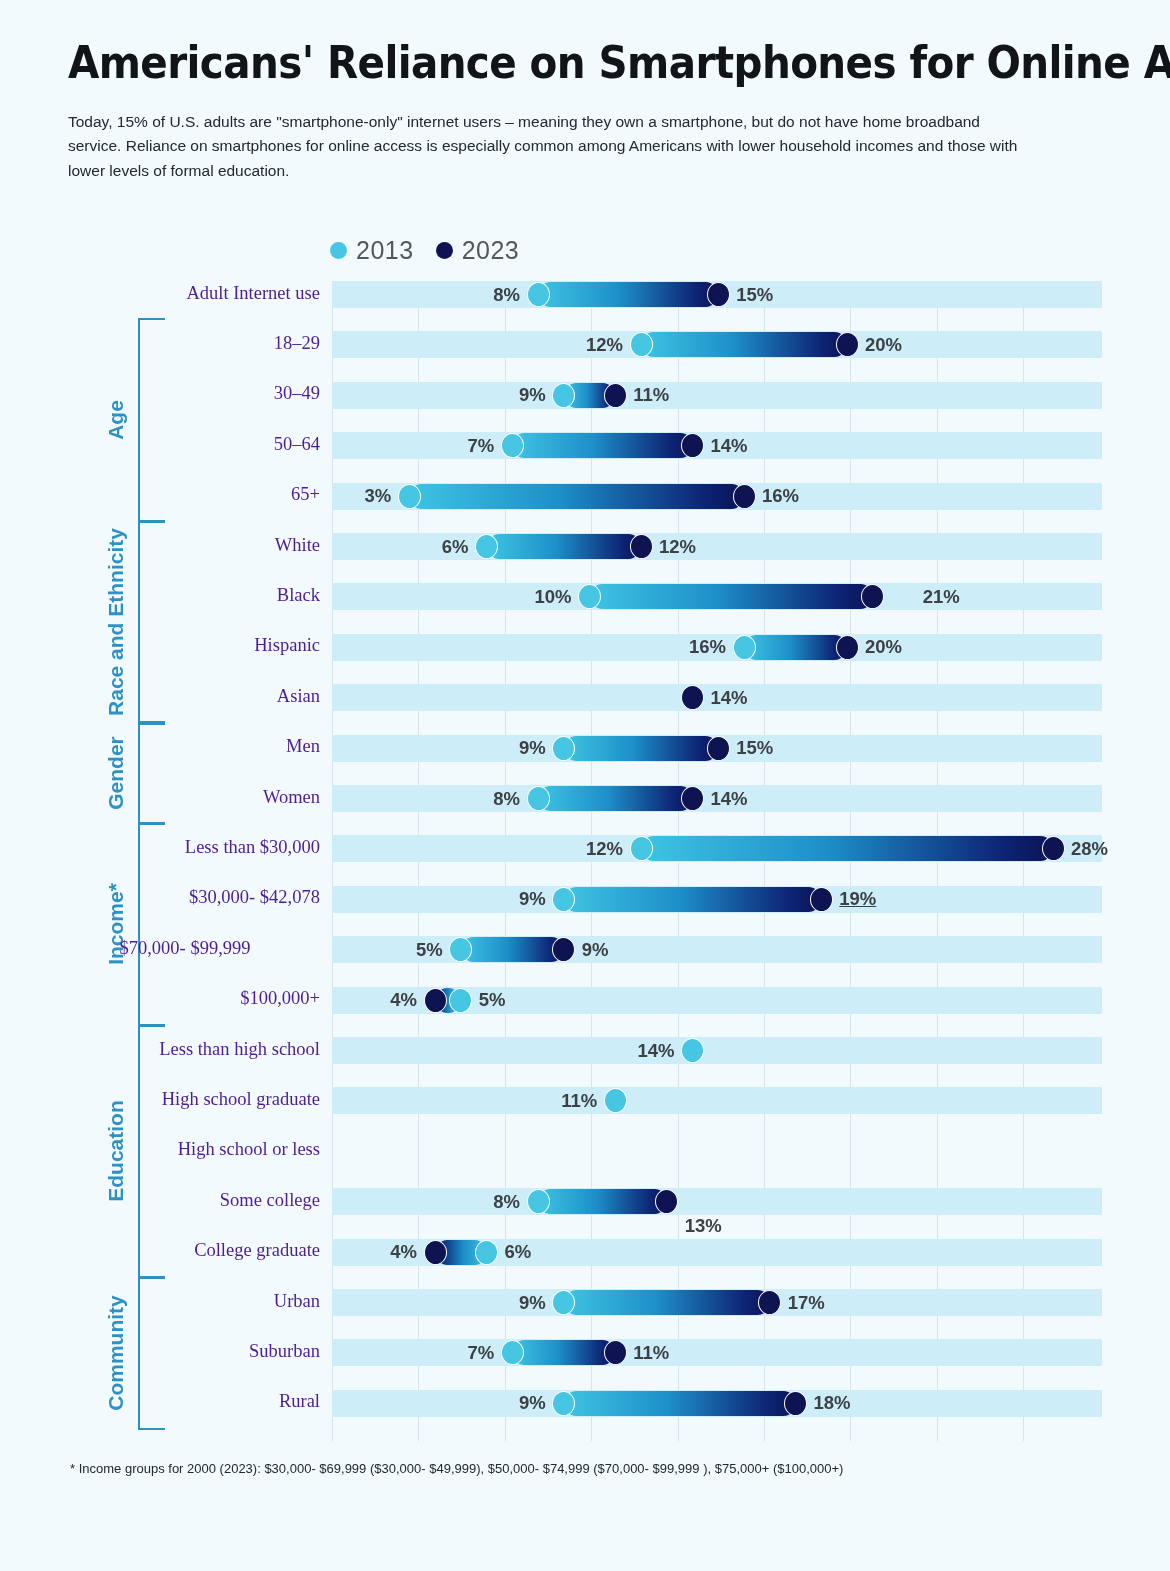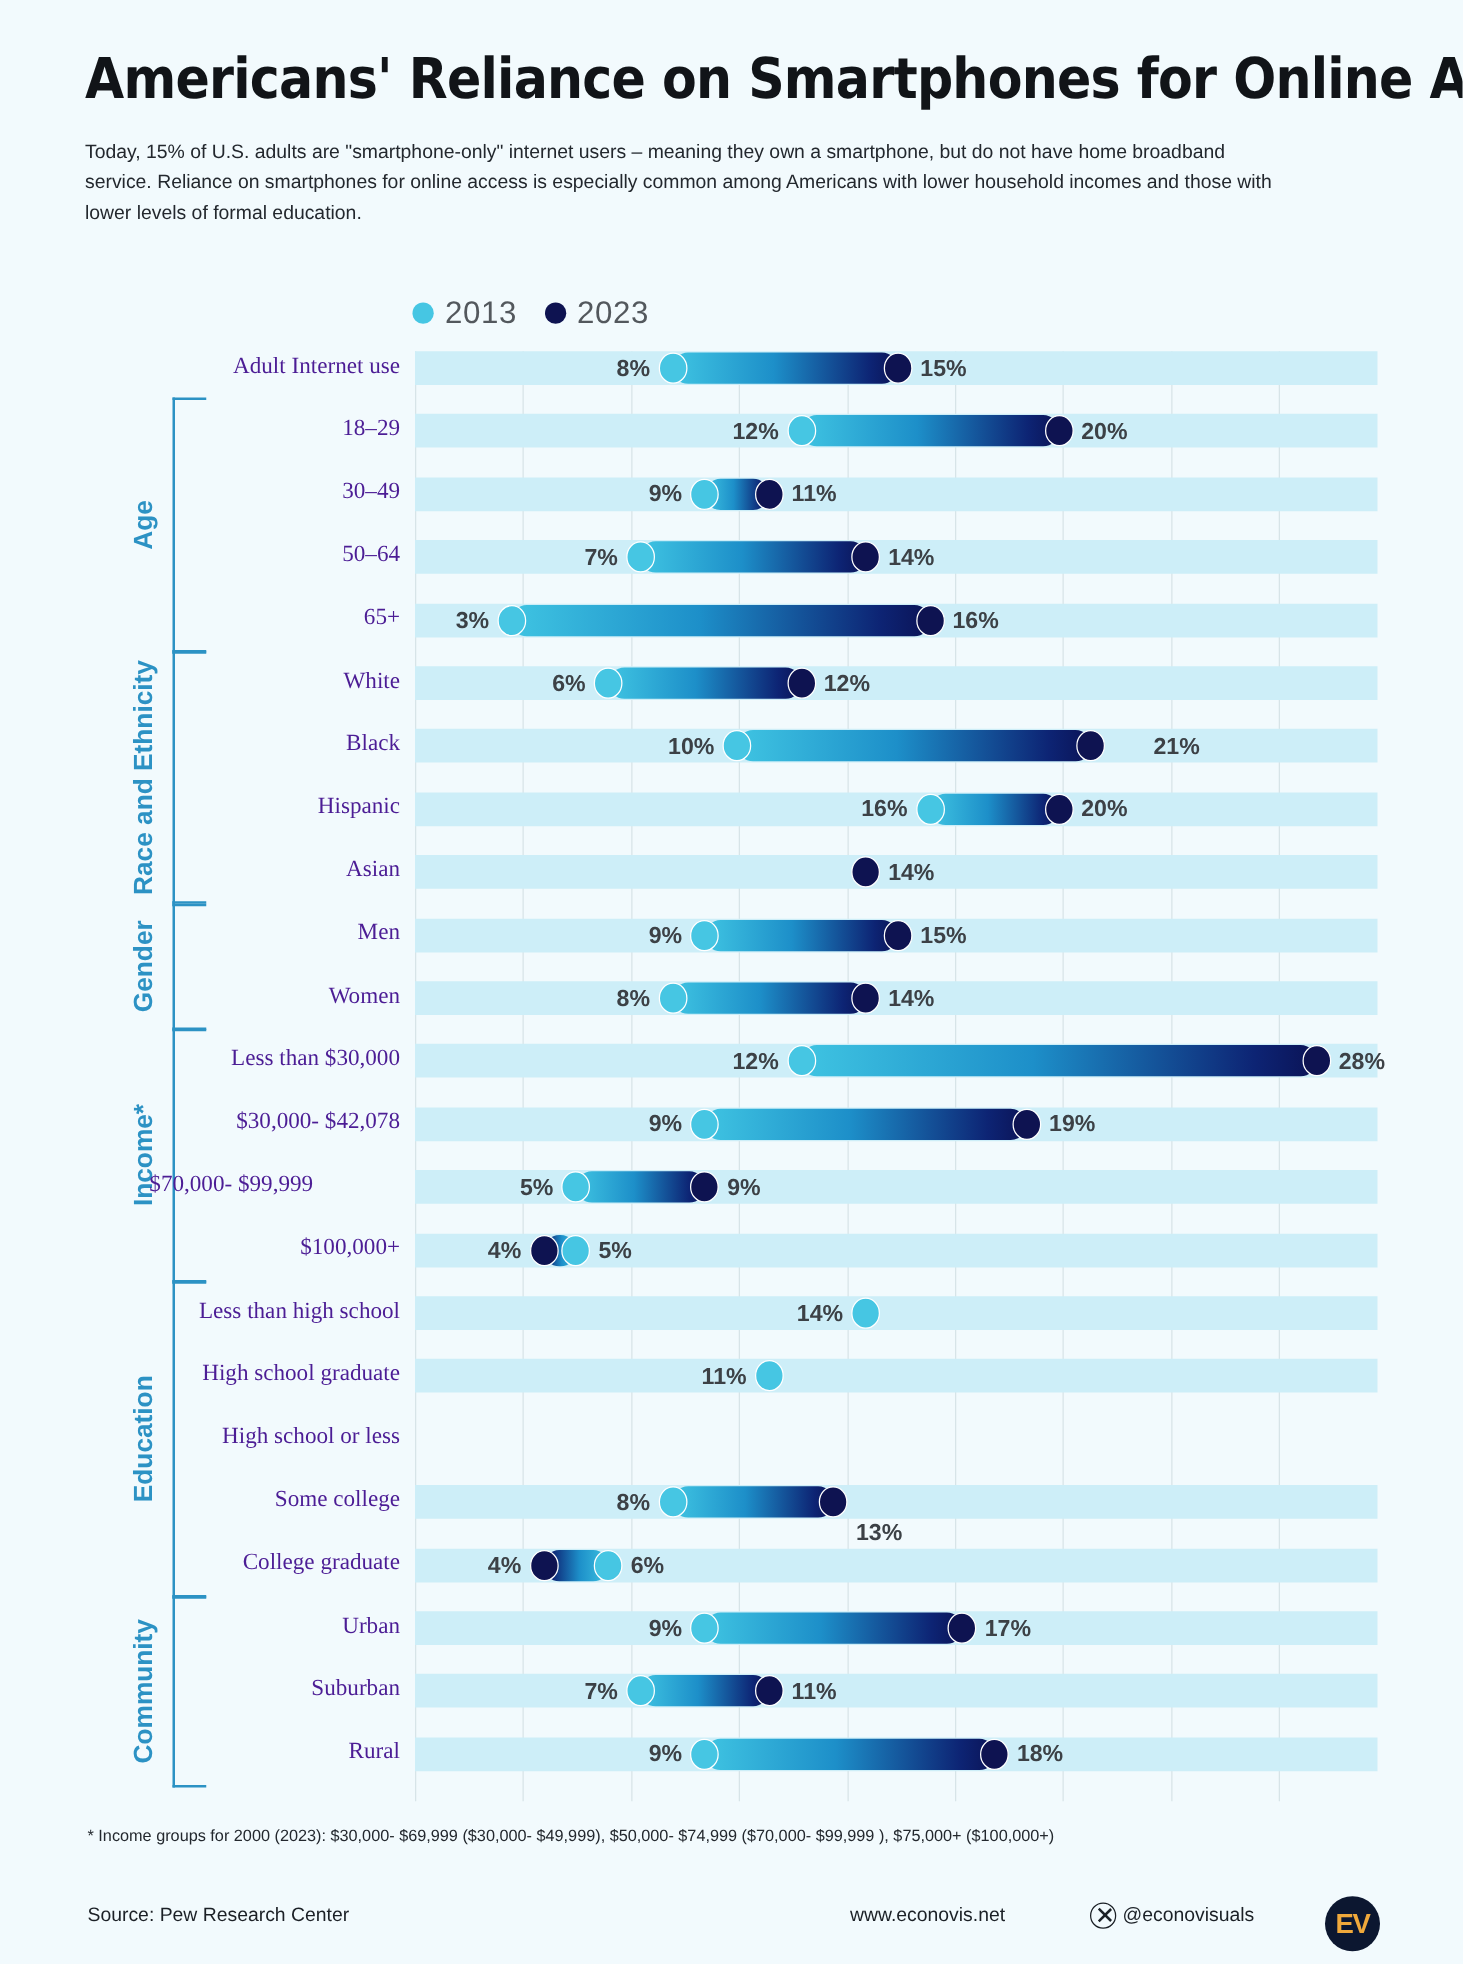--- a/index.html
+++ b/index.html
@@ -346,21 +346,21 @@
         <div class="dot d2023" style="left: 721px;"></div>
         <div class="val left" style="right: 479px;">12%</div>
         <div class="val right" style="left: 739px;">28%</div>
       </div>
       <div class="row" style="top: 604.8px;">
         <div class="track"></div>
         <div class="conn" style="left: 231.75px; width: 257.5px;"></div>
         <div class="dot d2013" style="left: 231.75px;"></div>
         <div class="dot d2023" style="left: 489.25px;"></div>
         <div class="val left" style="right: 556.25px;">9%</div>
-        <div class="val right" style="left: 507.25px;">19%</div>
+        <div class="val right" style="left: 507.25px; text-decoration: underline;">19%</div>
       </div>
       <div class="row" style="top: 655.2px;">
         <div class="track"></div>
         <div class="conn" style="left: 128.75px; width: 103px;"></div>
         <div class="dot d2013" style="left: 128.75px;"></div>
         <div class="dot d2023" style="left: 231.75px;"></div>
         <div class="val left" style="right: 659.25px;">5%</div>
         <div class="val right" style="left: 249.75px;">9%</div>
       </div>
       <div class="row" style="top: 705.6px;">
@@ -418,25 +418,14 @@
         <div class="conn" style="left: 231.75px; width: 231.75px;"></div>
         <div class="dot d2013" style="left: 231.75px;"></div>
         <div class="dot d2023" style="left: 463.5px;"></div>
         <div class="val left" style="right: 556.25px;">9%</div>
         <div class="val right" style="left: 481.5px;">18%</div>
       </div>
     </div>
 
   <div id="footnote">* Income groups for 2000 (2023): $30,000- $69,999 ($30,000- $49,999), $50,000- $74,999 ($70,000- $99,999 ), $75,000+ ($100,000+)</div>
 
-  <div id="footer">
-    <div id="source">Source: Pew Research Center</div>
-    <div id="site">www.econovis.net</div>
-    <div id="handle-wrap">
-      <div id="x-icon"></div>
-      <div id="handle">@econovisuals</div>
-    </div>
-    <div id="logo">
-      <div id="logo-text">EV</div>
-    </div>
-  </div>
 
 </div>
 
 </body></html>

